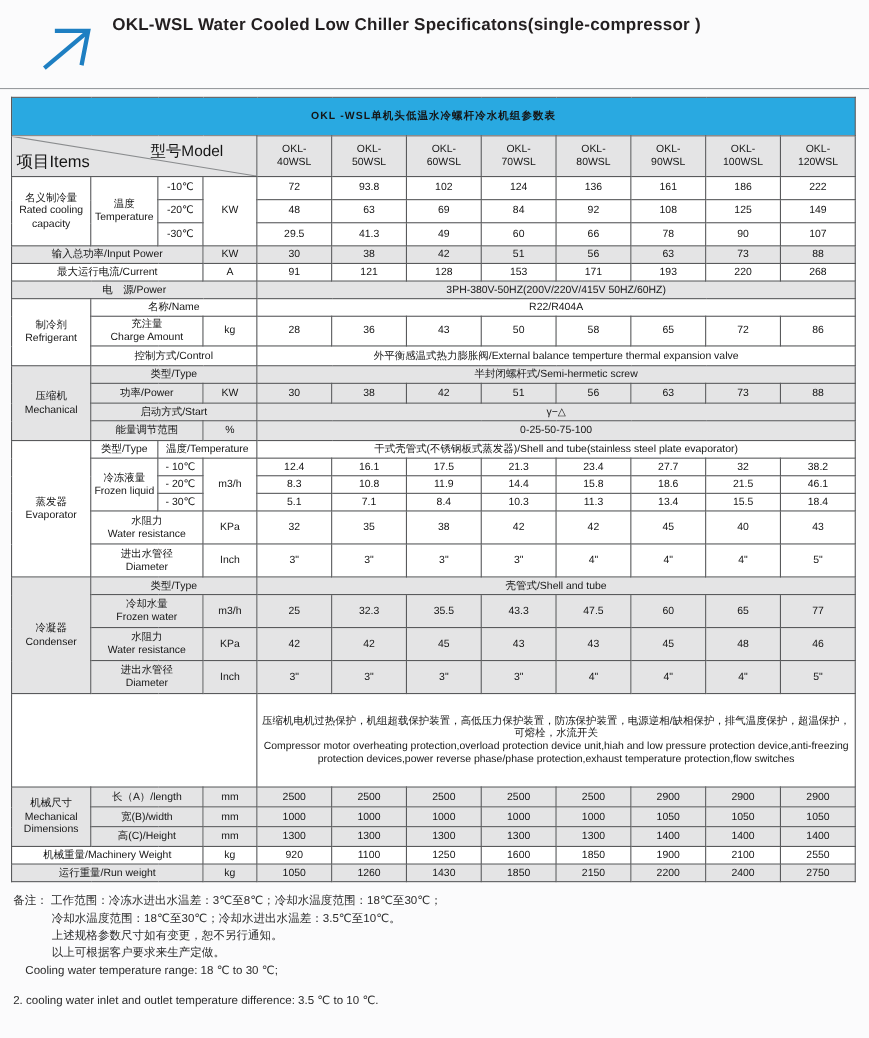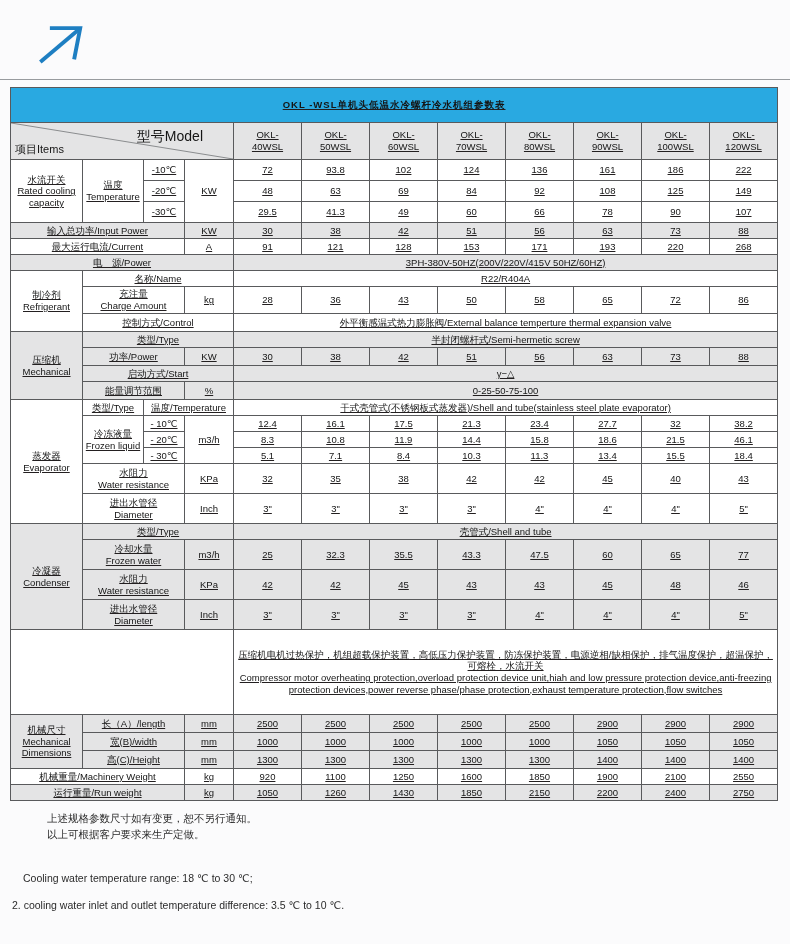--- a/index.html
+++ b/index.html
@@ -14,64 +14,64 @@
   .hdr{display:flex;align-items:flex-start;padding:12px 14px 0 36px;}
   .hdr .logo{margin:6px 14px 0 0;flex:0 0 auto;}
   .hdr .t-zh{font-size:23px;font-weight:bold;letter-spacing:.5px;line-height:1.2;}
   .hdr .t-en{font-size:15.5px;font-weight:600;letter-spacing:.2px;margin-top:2px;}
   .rule{border:none;border-top:1px solid #989b9e;margin:9px 0 0 0;}
   
   table.spec{
     border-collapse:collapse;table-layout:fixed;
     width:675px;margin:7px 10px 0 10px;
     background:#ffffff;
-    text-decoration:underline;
   }
   table.spec td{
     border:1px solid #595a5c;
     text-align:center;vertical-align:middle;
     padding:1px 2px;font-size:9.5px;line-height:1.22;color:#151515;
     overflow:hidden;
   }
   td.banner{
     background:#29a9e1;color:#ffffff;border:1px solid #2a9fd4;
     font-size:15px;font-weight:bold;letter-spacing:1px;height:32px;
   }
   tr.shaded td{background:#e4e4e5;}
   .blk{display:block;}
   .v{font-size:10px;}
   td.corner{position:relative;padding:0;}
   td.corner svg{position:absolute;top:0;left:0;width:100%;height:100%;}
-  .corner-items{position:absolute;left:4px;bottom:3px;font-size:11px;}
+  .corner-items{position:absolute;left:4px;bottom:3px;font-size:15px;}
   .corner-model{position:absolute;right:30px;top:5px;font-size:14px;}
   td.model-cell{font-size:10.5px;height:34px;}
   td.security-val{text-align:left;padding:4px 7px;font-size:9.5px;line-height:1.55;}
   .r19 td{height:18px;}
   .r15 td{height:13px;}
   .r17 td{height:15px;}
   .r26 td{height:24px;}
   .r29 td{height:27px;}
   .rsec td{height:82px;}
   
   .notes{margin:10px 12px 0 12px;font-size:10.5px;line-height:1.5;color:#2b2b2b;}
   .notes .ind1{padding-left:35px;}
-  .notes .ind2{padding-left:11px;margin-top:28px;}
+  .notes .ind2{padding-left:11px;}
   .notes .gap{height:12px;}
 </style>
 </head>
 <body>
 
 <div class="hdr">
   <span class="logo">
     <svg width="52" height="48" viewBox="0 0 60 54">
       <line x1="5" y1="50" x2="49" y2="13" stroke="#1e7fc2" stroke-width="4.5"></line>
       <polyline points="16,11 51,11 44,47" fill="none" stroke="#1e7fc2" stroke-width="4.5"></polyline>
     </svg>
   </span>
   <div>
+    <div class="t-en">OKL-WSL Water Cooled Low Chiller Specificatons(single-compressor )</div>
   </div>
 </div>
 <hr class="rule">
 
 <table class="spec">
   <colgroup>
     <col style="width:72px">
       <col style="width:61px">
       <col style="width:41px">
       <col style="width:49px">
@@ -120,21 +120,21 @@
           <span class="blk">100WSL</span>
         </td>
     <td class="model-cell">
           <span class="blk">OKL-</span>
           <span class="blk">120WSL</span>
         </td>
   </tr>
 
   <tr class="r19">
     <td rowspan="3">
-          <span class="blk">水流开关</span>
+          <span class="blk">名义制冷量</span>
           <span class="blk">Rated cooling capacity</span>
         </td>
     <td rowspan="3">
           <span class="blk">温度</span>
           <span class="blk">Temperature</span>
         </td>
     <td>-10℃</td>
     <td rowspan="3">KW</td>
     <td class="v">72</td>
     <td class="v">93.8</td>
@@ -462,19 +462,21 @@
     <td class="v">1850</td>
     <td class="v">2150</td>
     <td class="v">2200</td>
     <td class="v">2400</td>
     <td class="v">2750</td>
   </tr>
 </tbody>
   </table>
 
 <div class="notes">
+  <div>备注：  工作范围：冷冻水进出水温差：3℃至8℃；冷却水温度范围：18℃至30℃；</div>
+  <div class="ind1">冷却水温度范围：18℃至30℃；冷却水进出水温差：3.5℃至10℃。</div>
   <div class="ind1">上述规格参数尺寸如有变更，恕不另行通知。</div>
   <div class="ind1">以上可根据客户要求来生产定做。</div>
   <div class="ind2">Cooling water temperature  range: 18 ℃ to 30 ℃;</div>
   <div class="gap"></div>
   <div>2. cooling water inlet and outlet temperature  difference: 3.5 ℃ to 10 ℃.</div>
 
 </div>
 
 </body></html>

